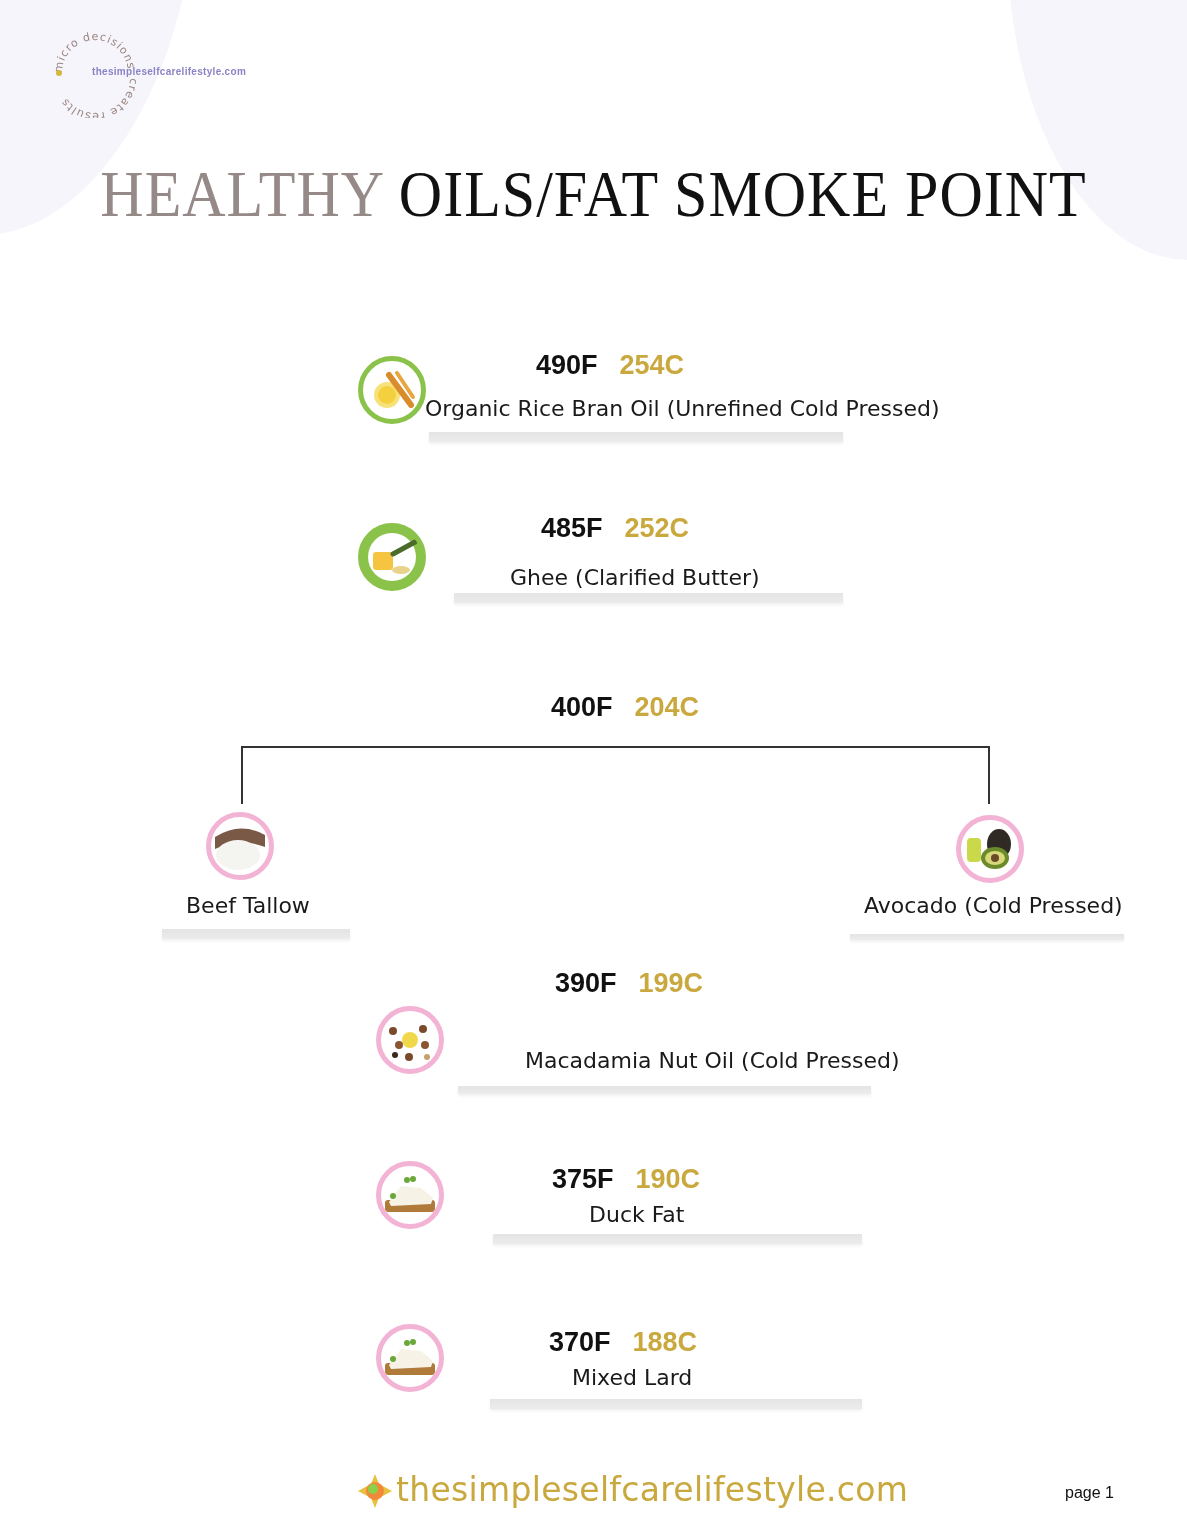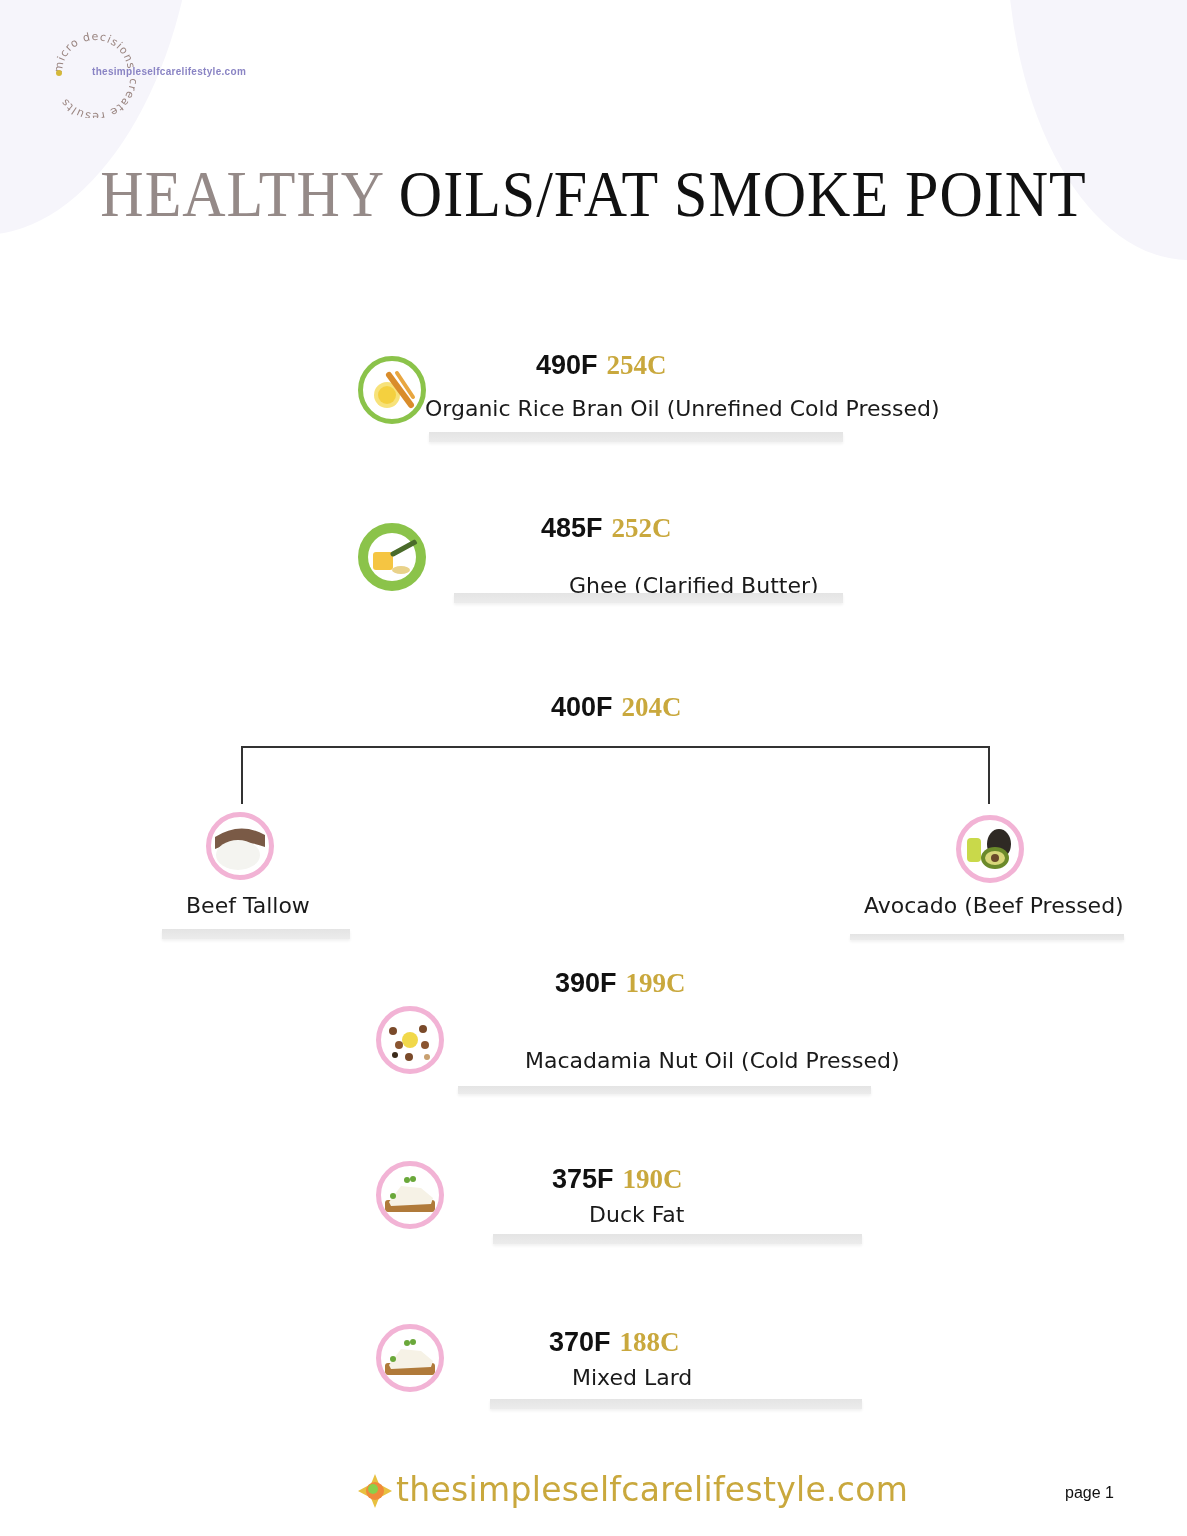--- a/index.html
+++ b/index.html
@@ -28,21 +28,21 @@
     position: absolute; left: 0; right: 0; top: 160px; text-align: center;
     font-family: "Liberation Serif", serif; font-size: 60px; letter-spacing: 1px;
     transform: scaleY(1.08);
   }
   .title .soft { color: #958a88; }
   .title .strong { color: #111111; }
 
   .entry { position: absolute; }
   .temp { font-weight: bold; font-size: 27px; white-space: nowrap; }
   .temp .f { color: #111111; }
-  .temp .c { color: #c9a83d; margin-left: 9px; font-family: Liberation Serif, serif; }
+  .temp .c { color: #c9a83d; margin-left: 22px; }
   .name { font-size: 22px; color: #1a1a1a; white-space: nowrap; font-family: "DejaVu Sans", sans-serif; }
   .bar {
     position: absolute; height: 10px;
     background: linear-gradient(#e4e4e4, #ececec);
     box-shadow: 0 2px 3px rgba(0,0,0,0.06);
   }
   .icon-circle {
     position: absolute; width: 58px; height: 58px; border-radius: 50%;
     border: 5px solid #8bc34a; background: #fff; overflow: hidden;
   }
@@ -107,21 +107,21 @@
   <svg viewBox="0 0 58 58">
       <circle cx="29" cy="29" r="24" fill="#fff"></circle>
       <rect x="10" y="24" width="20" height="18" rx="3" fill="#f5c542"></rect>
       <path d="M30 26 L52 14" stroke="#4a6b2a" stroke-width="5" stroke-linecap="round"></path>
       <ellipse cx="38" cy="42" rx="9" ry="4" fill="#e9d28a"></ellipse>
     </svg>
 </div>
 <div class="entry temp" style="left:541px;top:513px;">
   <span class="f">485F</span><span class="c">252C</span>
 </div>
-<div class="entry name" style="left:569px;top:565px;margin-top:8px;">Ghee  (Clarified Butter)</div>
+<div class="entry name" style="left:510px;top:565px;">Ghee  (Clarified Butter)</div>
 <div class="bar" style="left:454px;top:593px;width:389px;"></div>
 
 <div class="entry temp" style="left:551px;top:692px;">
   <span class="f">400F</span><span class="c">204C</span>
 </div>
 <div class="bracket-h"></div>
 <div class="bracket-l"></div>
 <div class="bracket-r"></div>
 
 <div class="icon-circle pink" style="left:206px;top:812px;width:58px;height:58px;">
@@ -135,21 +135,21 @@
 
 <div class="icon-circle pink" style="left:956px;top:815px;">
   <svg viewBox="0 0 58 58">
       <rect x="6" y="18" width="14" height="24" rx="4" fill="#c9d94a"></rect>
       <ellipse cx="38" cy="24" rx="12" ry="15" fill="#2f2a24"></ellipse>
       <ellipse cx="34" cy="38" rx="14" ry="11" fill="#6b8a2a"></ellipse>
       <ellipse cx="34" cy="38" rx="10" ry="7" fill="#d8d77a"></ellipse>
       <circle cx="34" cy="38" r="4" fill="#6b4a2a"></circle>
     </svg>
 </div>
-<div class="entry name" style="left:864px;top:893px;">Avocado (Beef Pressed)</div>
+<div class="entry name" style="left:864px;top:893px;">Avocado (Cold Pressed)</div>
 <div class="bar" style="left:850px;top:934px;width:274px;height:6px;"></div>
 
 <div class="icon-circle pink" style="left:376px;top:1006px;">
   <svg viewBox="0 0 58 58">
       <circle cx="29" cy="29" r="8" fill="#f1d84a"></circle>
       <circle cx="12" cy="20" r="4" fill="#7a4a2a"></circle>
       <circle cx="18" cy="34" r="4" fill="#8a5530"></circle>
       <circle cx="42" cy="18" r="4" fill="#7a4a2a"></circle>
       <circle cx="44" cy="34" r="4" fill="#8a5530"></circle>
       <circle cx="28" cy="46" r="4" fill="#7a4a2a"></circle>

